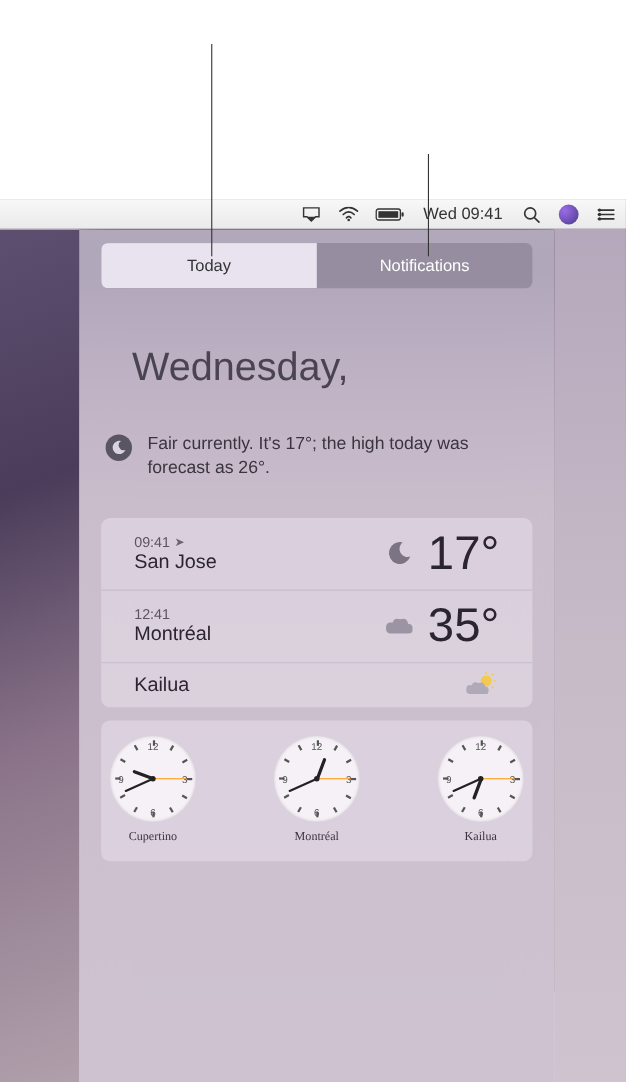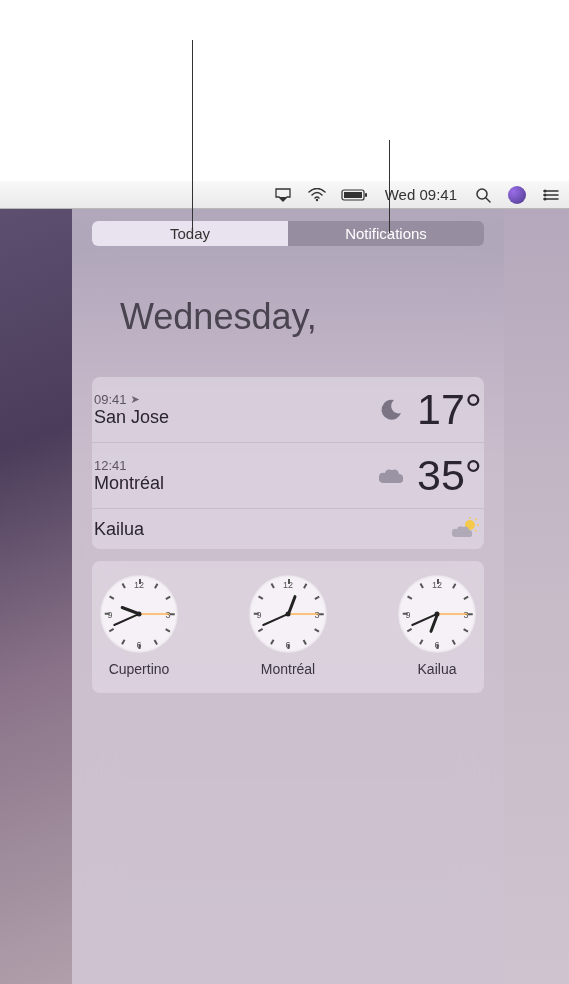--- a/index.html
+++ b/index.html
@@ -86,21 +86,21 @@
       right: 0;
       width: 65px;
       bottom: 0;
       background: linear-gradient(180deg, #b5a8bc 0%, #c8bbc8 50%, #d0c3d0 100%);
     }
     .tabs {
       display: flex;
       background: rgba(130, 120, 140, 0.55);
       border-radius: 6px;
       overflow: hidden;
-      height: 25px;
+      height: 41px;
       margin-bottom: 50px;
     }
     .tab {
       flex: 1;
       display: flex;
       align-items: center;
       justify-content: center;
       font-size: 15px;
       font-weight: 500;
       color: #fff;
@@ -163,21 +163,21 @@
       display: inline-flex;
       align-items: center;
       justify-content: center;
       font-size: 11px;
     }
     .weather-icon-app { background: linear-gradient(135deg, #54c5f8, #2d9ee8); }
     .clock-icon-app { background: #333; border-radius: 50%; position: relative; }
     .weather-row {
       display: flex;
       align-items: center;
-      padding: 8px 2px;
+      padding: 8px 30px;
       border-top: 1px solid rgba(140,130,150,0.25);
     }
     .weather-row:first-of-type { border-top: none; }
     .weather-left { flex: 1; }
     .weather-time {
       font-size: 13px;
       color: #5a5560;
       display: flex;
       align-items: center;
       gap: 4px;
@@ -241,21 +241,21 @@
       left: 50%;
       top: 50%;
       transform-origin: bottom center;
       background: #222;
       border-radius: 2px;
     }
     .hand.hour { width: 3px; height: 20px; margin-left: -1.5px; margin-top: -20px; }
     .hand.minute { width: 2px; height: 28px; margin-left: -1px; margin-top: -28px; }
     .hand.second { width: 1px; height: 30px; margin-left: -0.5px; margin-top: -30px; background: #ff9500; }
     .clock-center { position: absolute; left: 50%; top: 50%; width: 5px; height: 5px; background: #222; border-radius: 50%; transform: translate(-50%,-50%); }
-    .clock-label { font-size: 14px; color: #3a353f; }
+    .clock-label { font-size: 11px; color: #3a353f; font-family: Liberation Serif, serif; }
     .loc-arrow { font-size: 11px; color: #6a6474; }
   </style>
 </head>
 <body>
 
 <div class="callout-line callout-1"></div>
 <div class="callout-line callout-2"></div>
 
 <div class="desktop">
 
@@ -308,20 +308,28 @@
 
     <div class="tabs">
       <div class="tab active">Today</div>
       <div class="tab">Notifications</div>
     </div>
 
     <div class="date-header">
       <div>Wednesday,</div>
     </div>
 
+    <div class="summary-row">
+      <div class="moon-bubble">
+        <svg width="14" height="14" viewBox="0 0 14 14">
+            <path d="M9 1 A6 6 0 1 0 13 9 A4.5 4.5 0 0 1 9 1" fill="#d8d4dd"></path>
+          </svg>
+      </div>
+      <div class="summary-text">Fair currently. It's 17°; the high today was forecast as 26°.</div>
+    </div>
 
     <div class="widget">
       <div id="weather-rows">
           <div class="weather-row">
             <div class="weather-left">
               <div class="weather-time">09:41<span class="loc-arrow">➤</span></div>
               <div class="weather-city">San Jose</div>
             </div>
             <div class="weather-cond">
               <svg width="26" height="26" viewBox="0 0 26 26">

